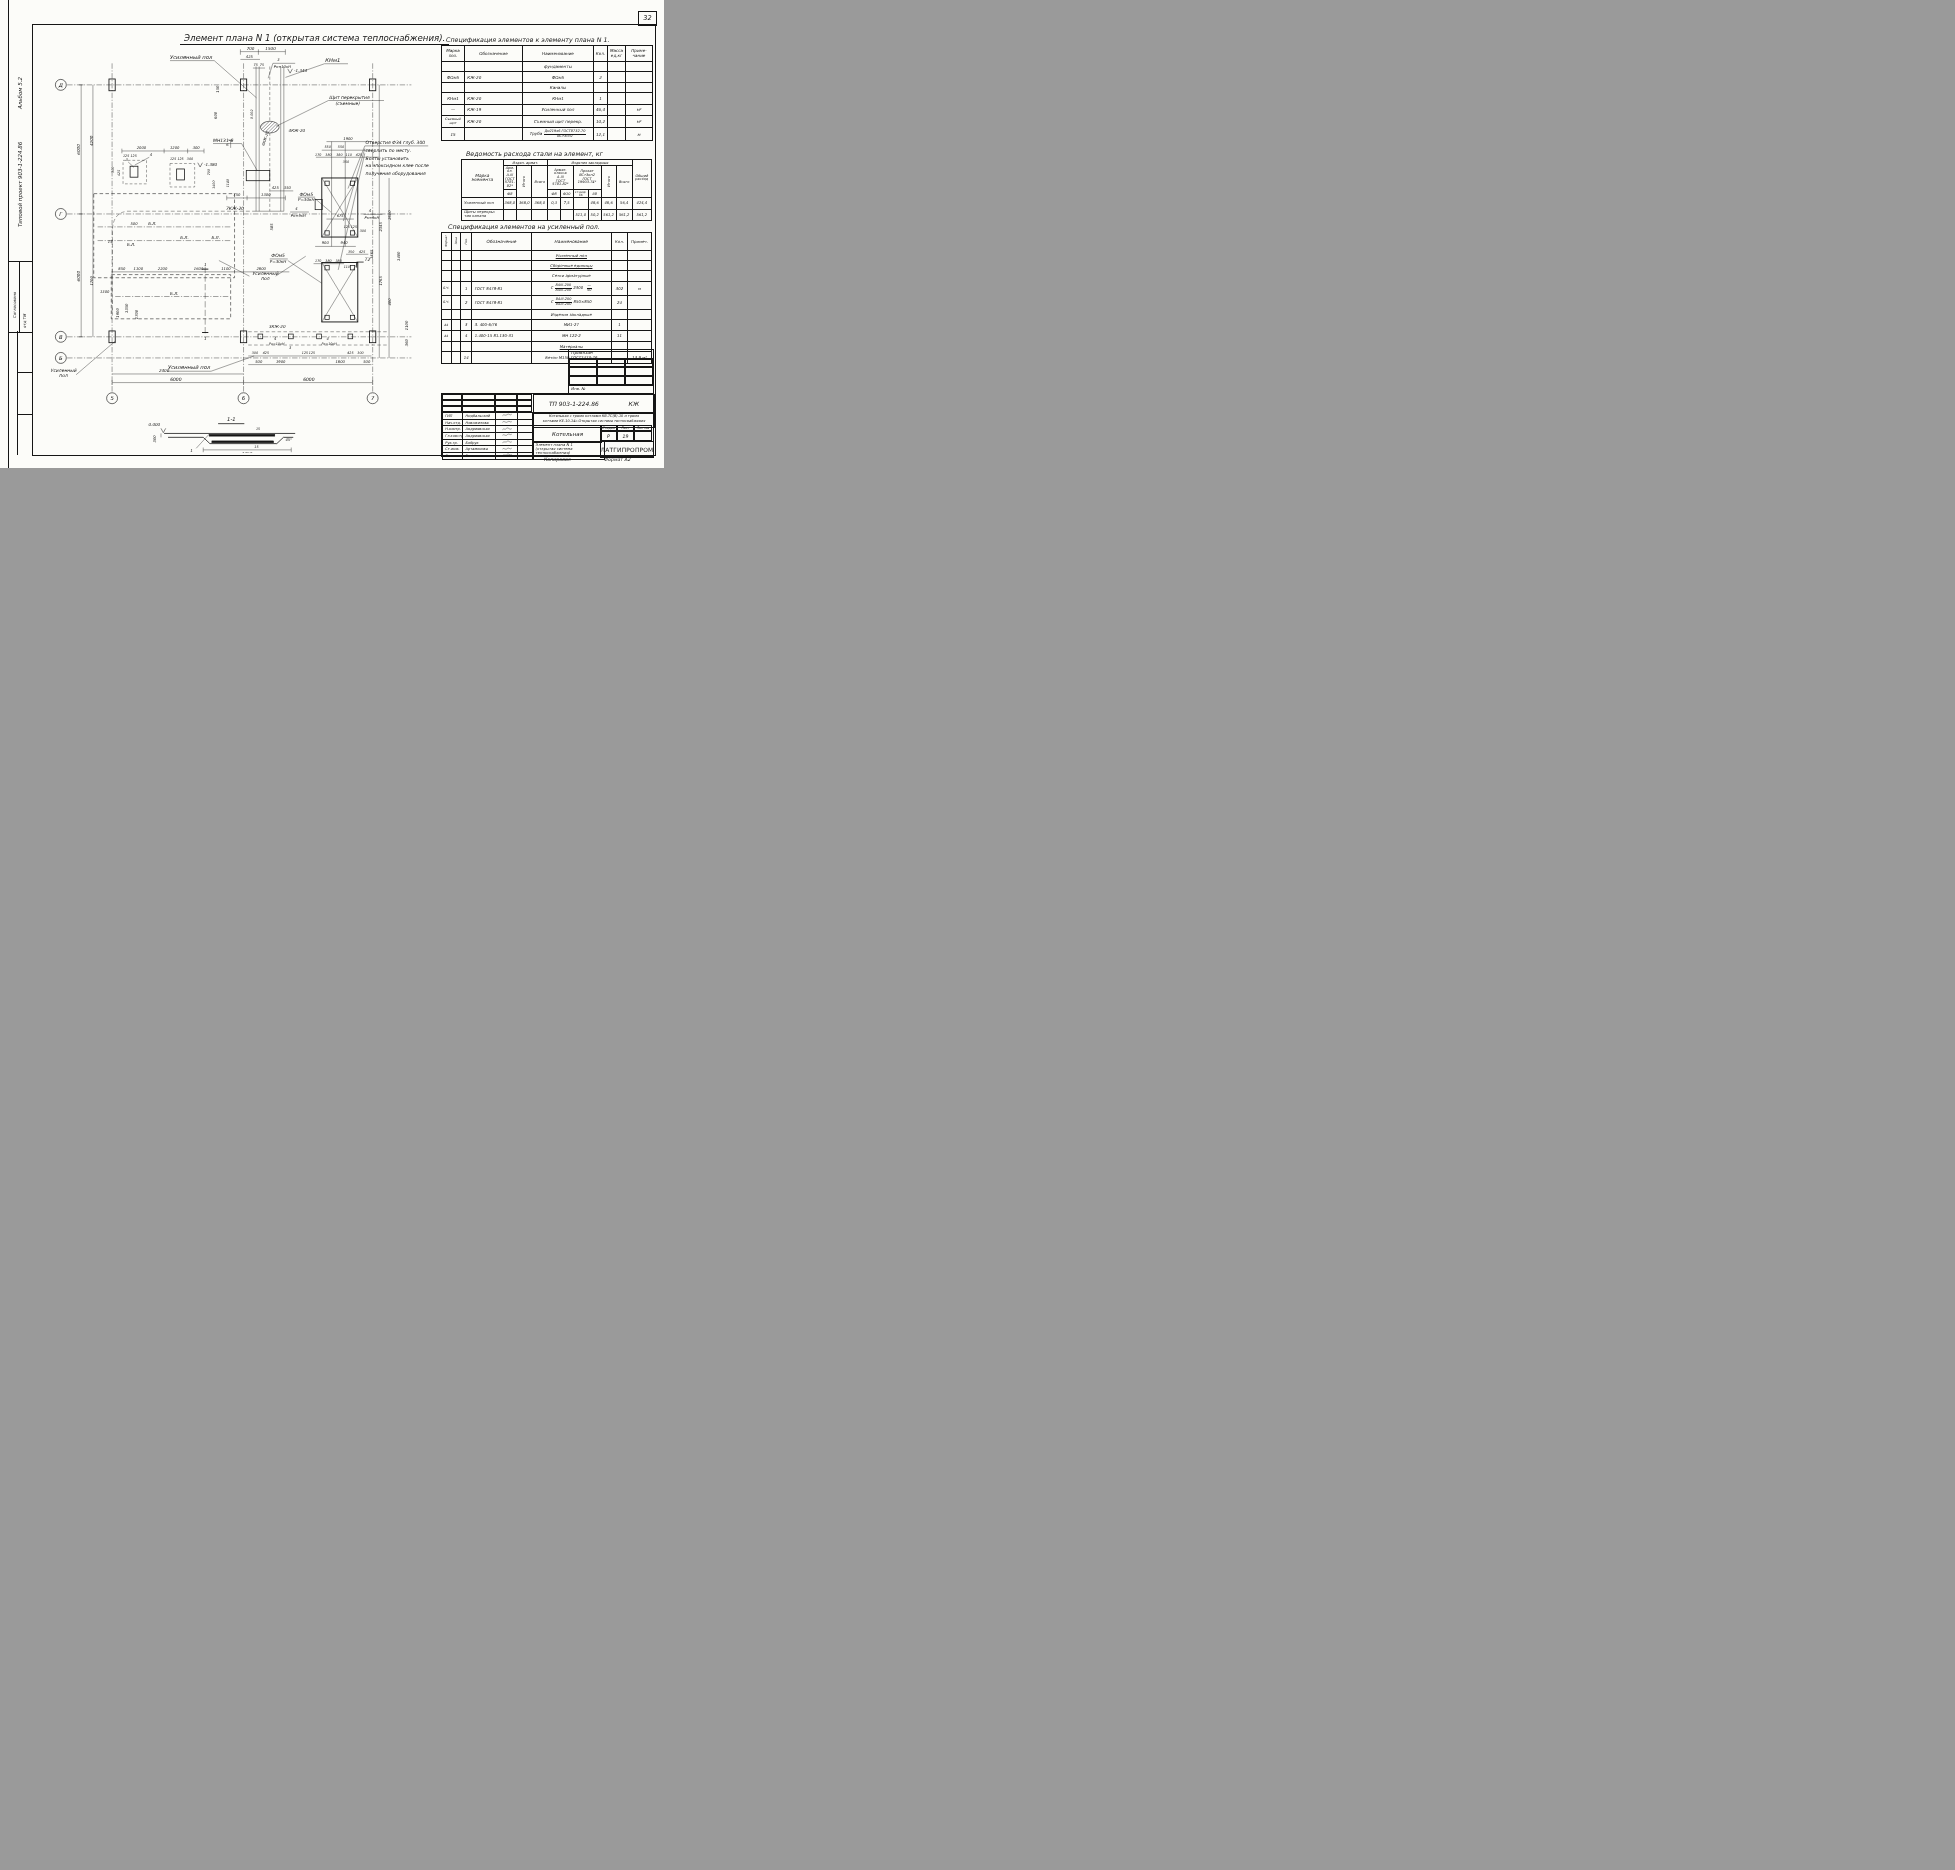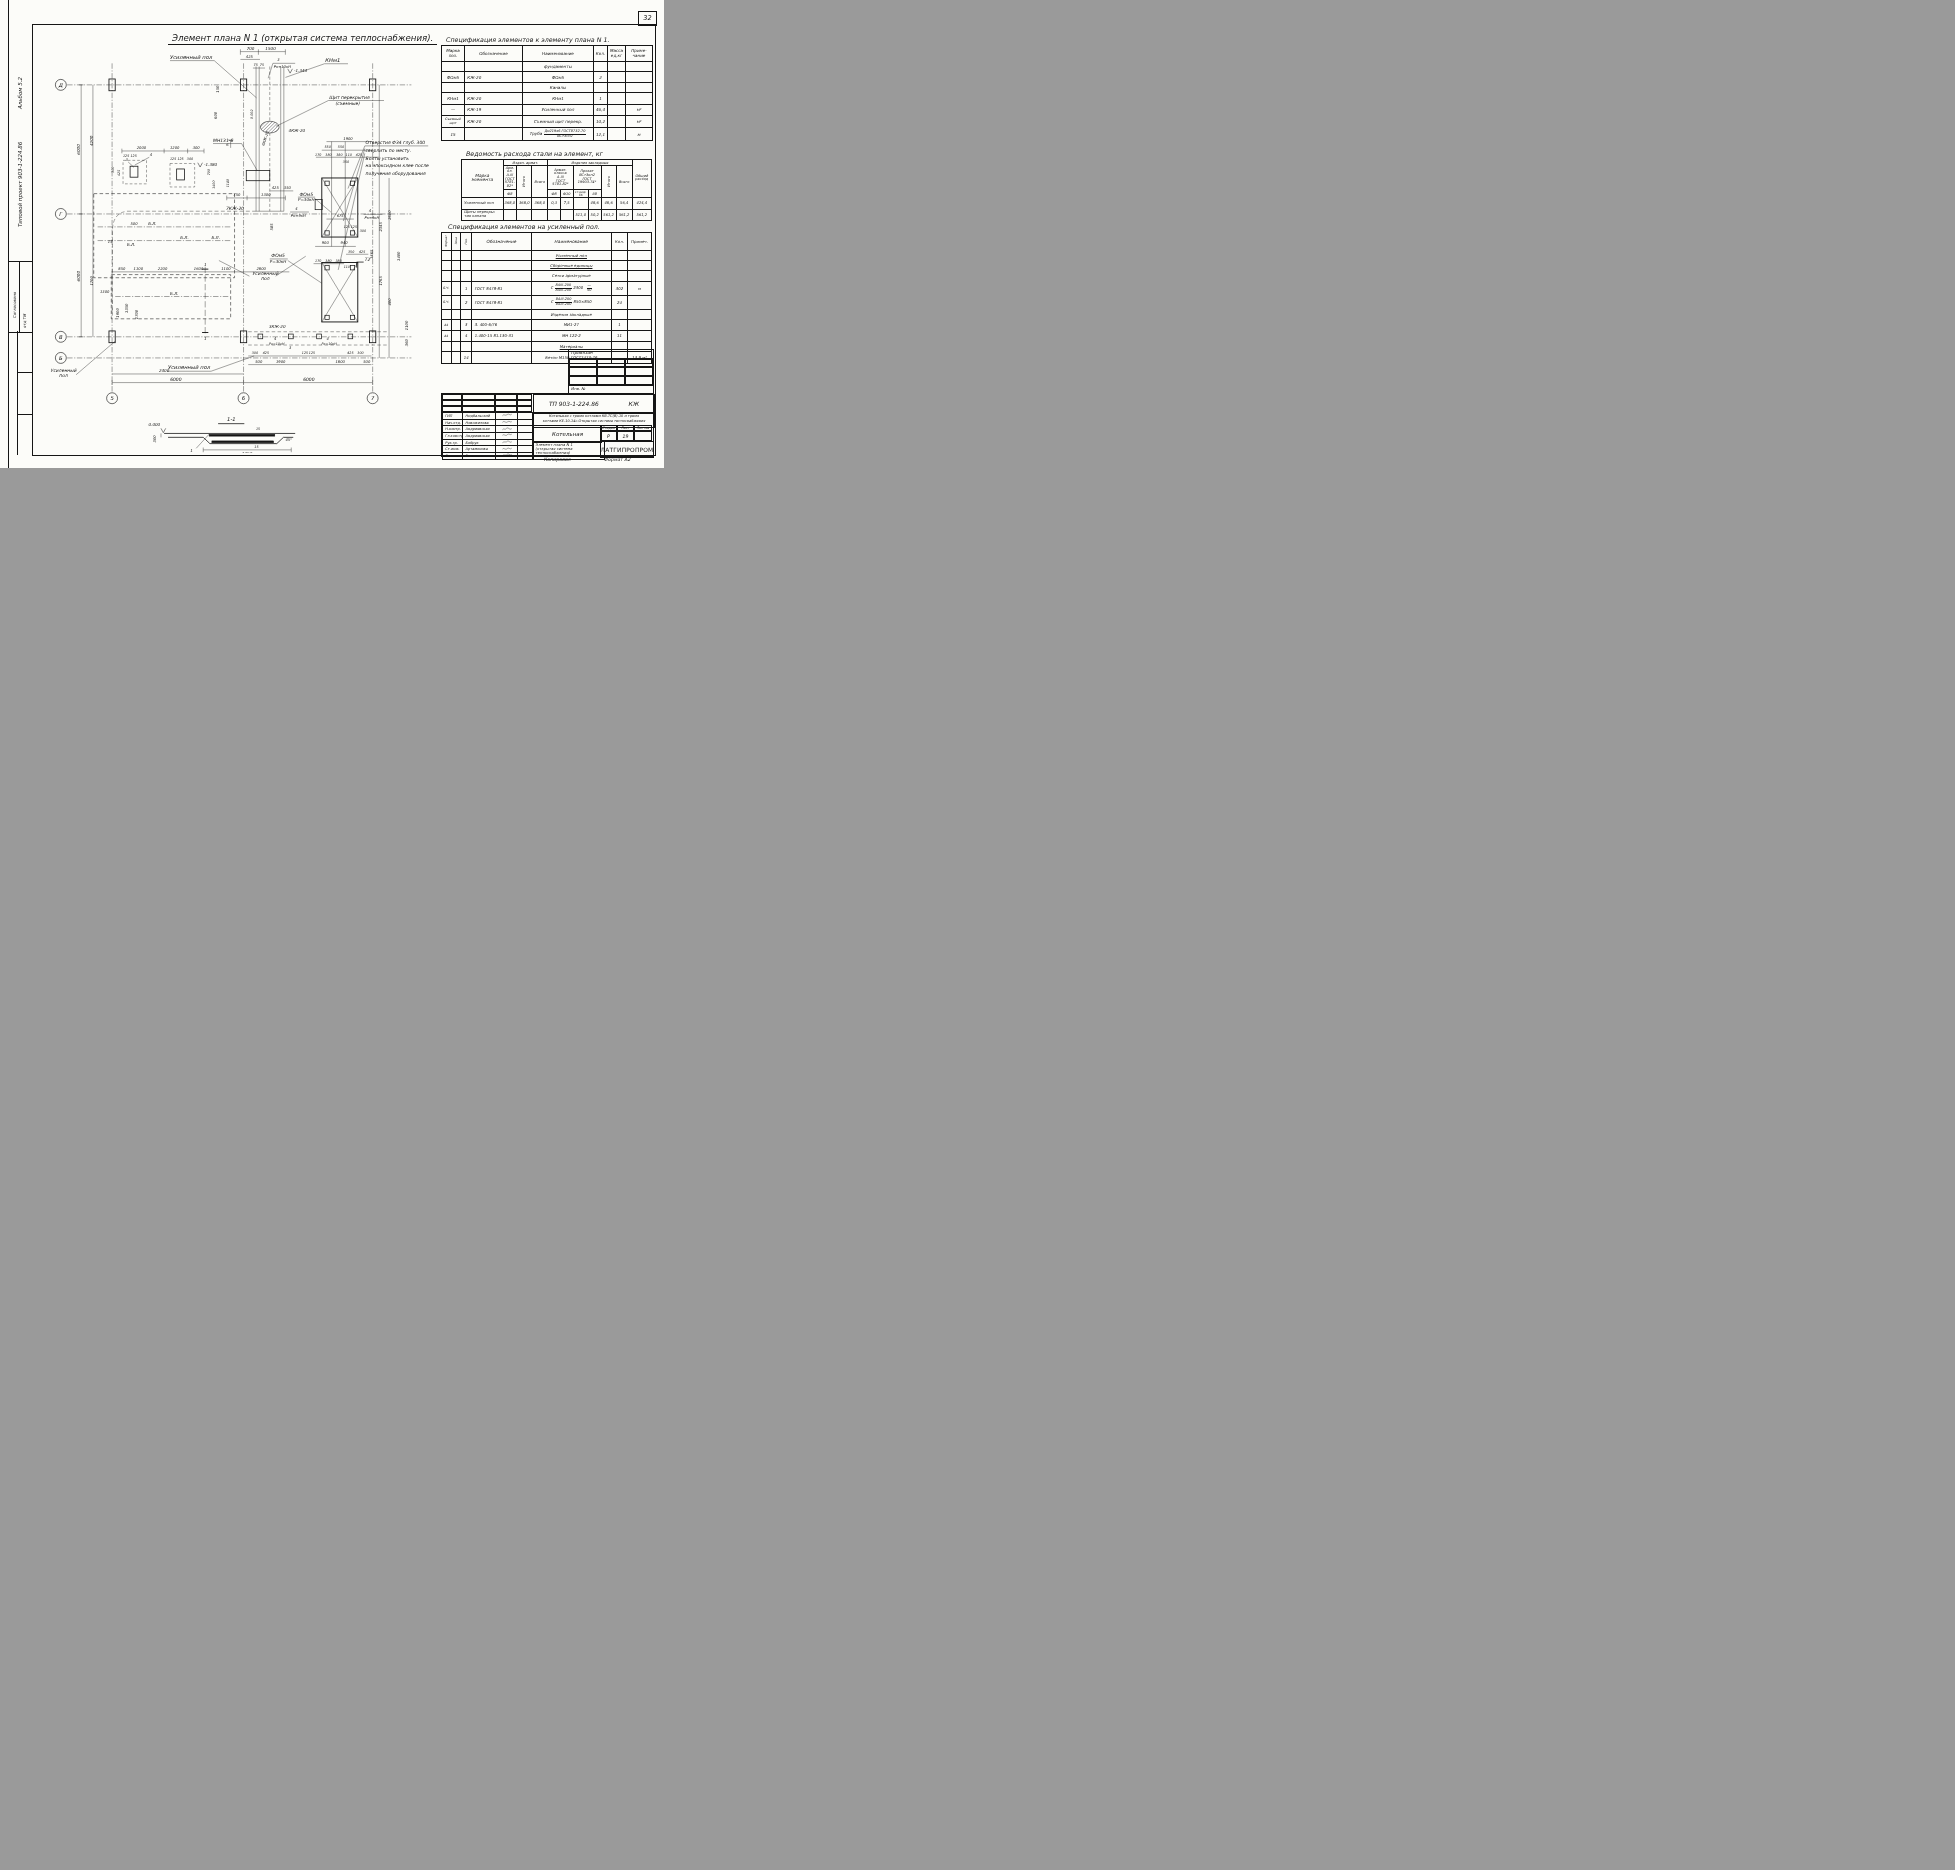--- a/index.html
+++ b/index.html
@@ -4,21 +4,21 @@
 <style>
   html,body{margin:0;padding:0;background:#9a9a9a;}
   .sheet{position:relative;width:664px;height:468px;background:#fcfcf9;color:#161616;
          font-family:"DejaVu Sans",sans-serif;overflow:hidden;}
   .frame{position:absolute;left:32px;top:24px;width:622px;height:430px;border:1.2px solid #161616;}
   .edge{position:absolute;left:7.8px;top:0;width:0.8px;height:468px;background:#161616;}
   .pagenum{position:absolute;left:638px;top:11px;width:17px;height:12.5px;border:1px solid #161616;
            display:flex;align-items:center;justify-content:center;font-size:6.6px;font-style:italic;}
   .vtx{position:absolute;transform:rotate(-90deg);transform-origin:left top;white-space:nowrap;
        font-style:italic;font-size:5.1px;}
-  .plan-title{position:absolute;left:168px;top:33px;font-size:8.6px;font-style:italic;
+  .plan-title{position:absolute;left:180px;top:33px;font-size:8.6px;font-style:italic;
               border-bottom:1px solid #161616;padding:0 3.9px 0.8px 3.9px;}
   .rp{position:absolute;font-style:italic;}
   .rp-title{font-size:6.3px;}
   table{border-collapse:collapse;table-layout:fixed;}
   td,th{border:0.7px solid #161616;font-style:italic;font-weight:normal;overflow:hidden;
         padding:0.4px 0.8px;vertical-align:middle;text-align:center;}
   .pre{white-space:pre-line;line-height:1.05;}
   .sec{text-decoration:underline;}
   .left{text-align:left;padding-left:2.3px;}
   .frac{display:inline-flex;flex-direction:column;vertical-align:middle;line-height:1;font-size:3.5px;}

